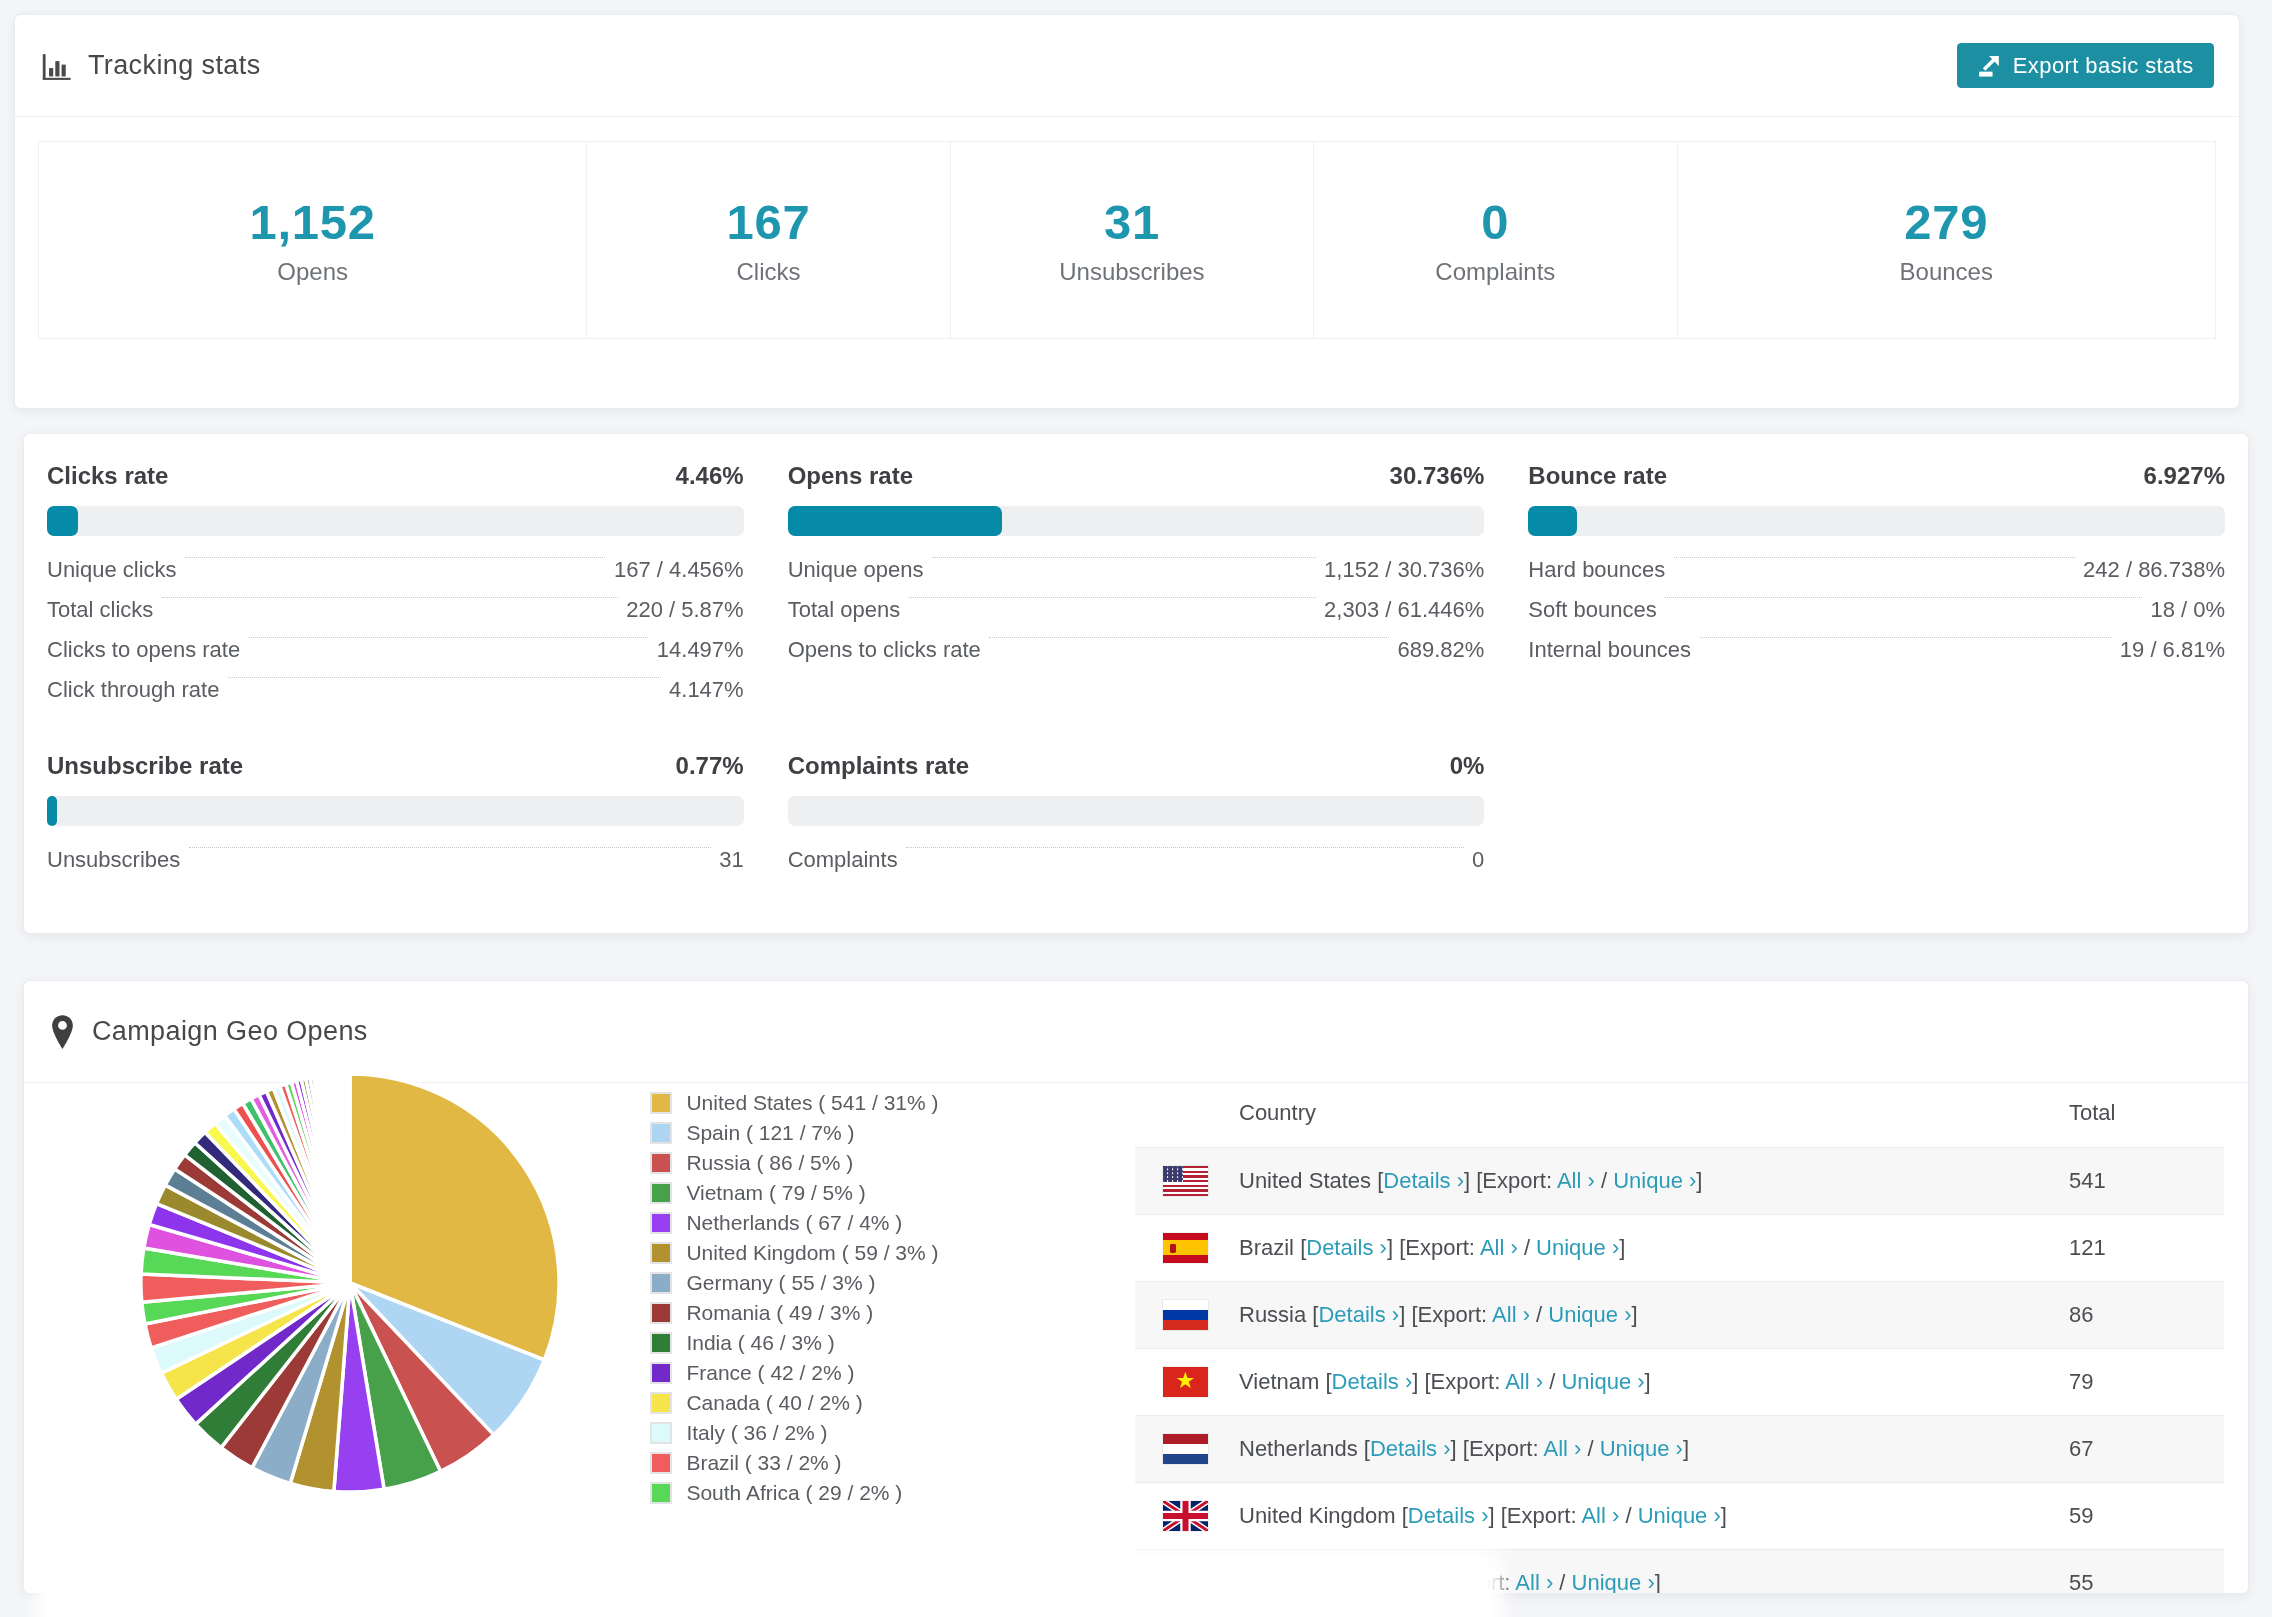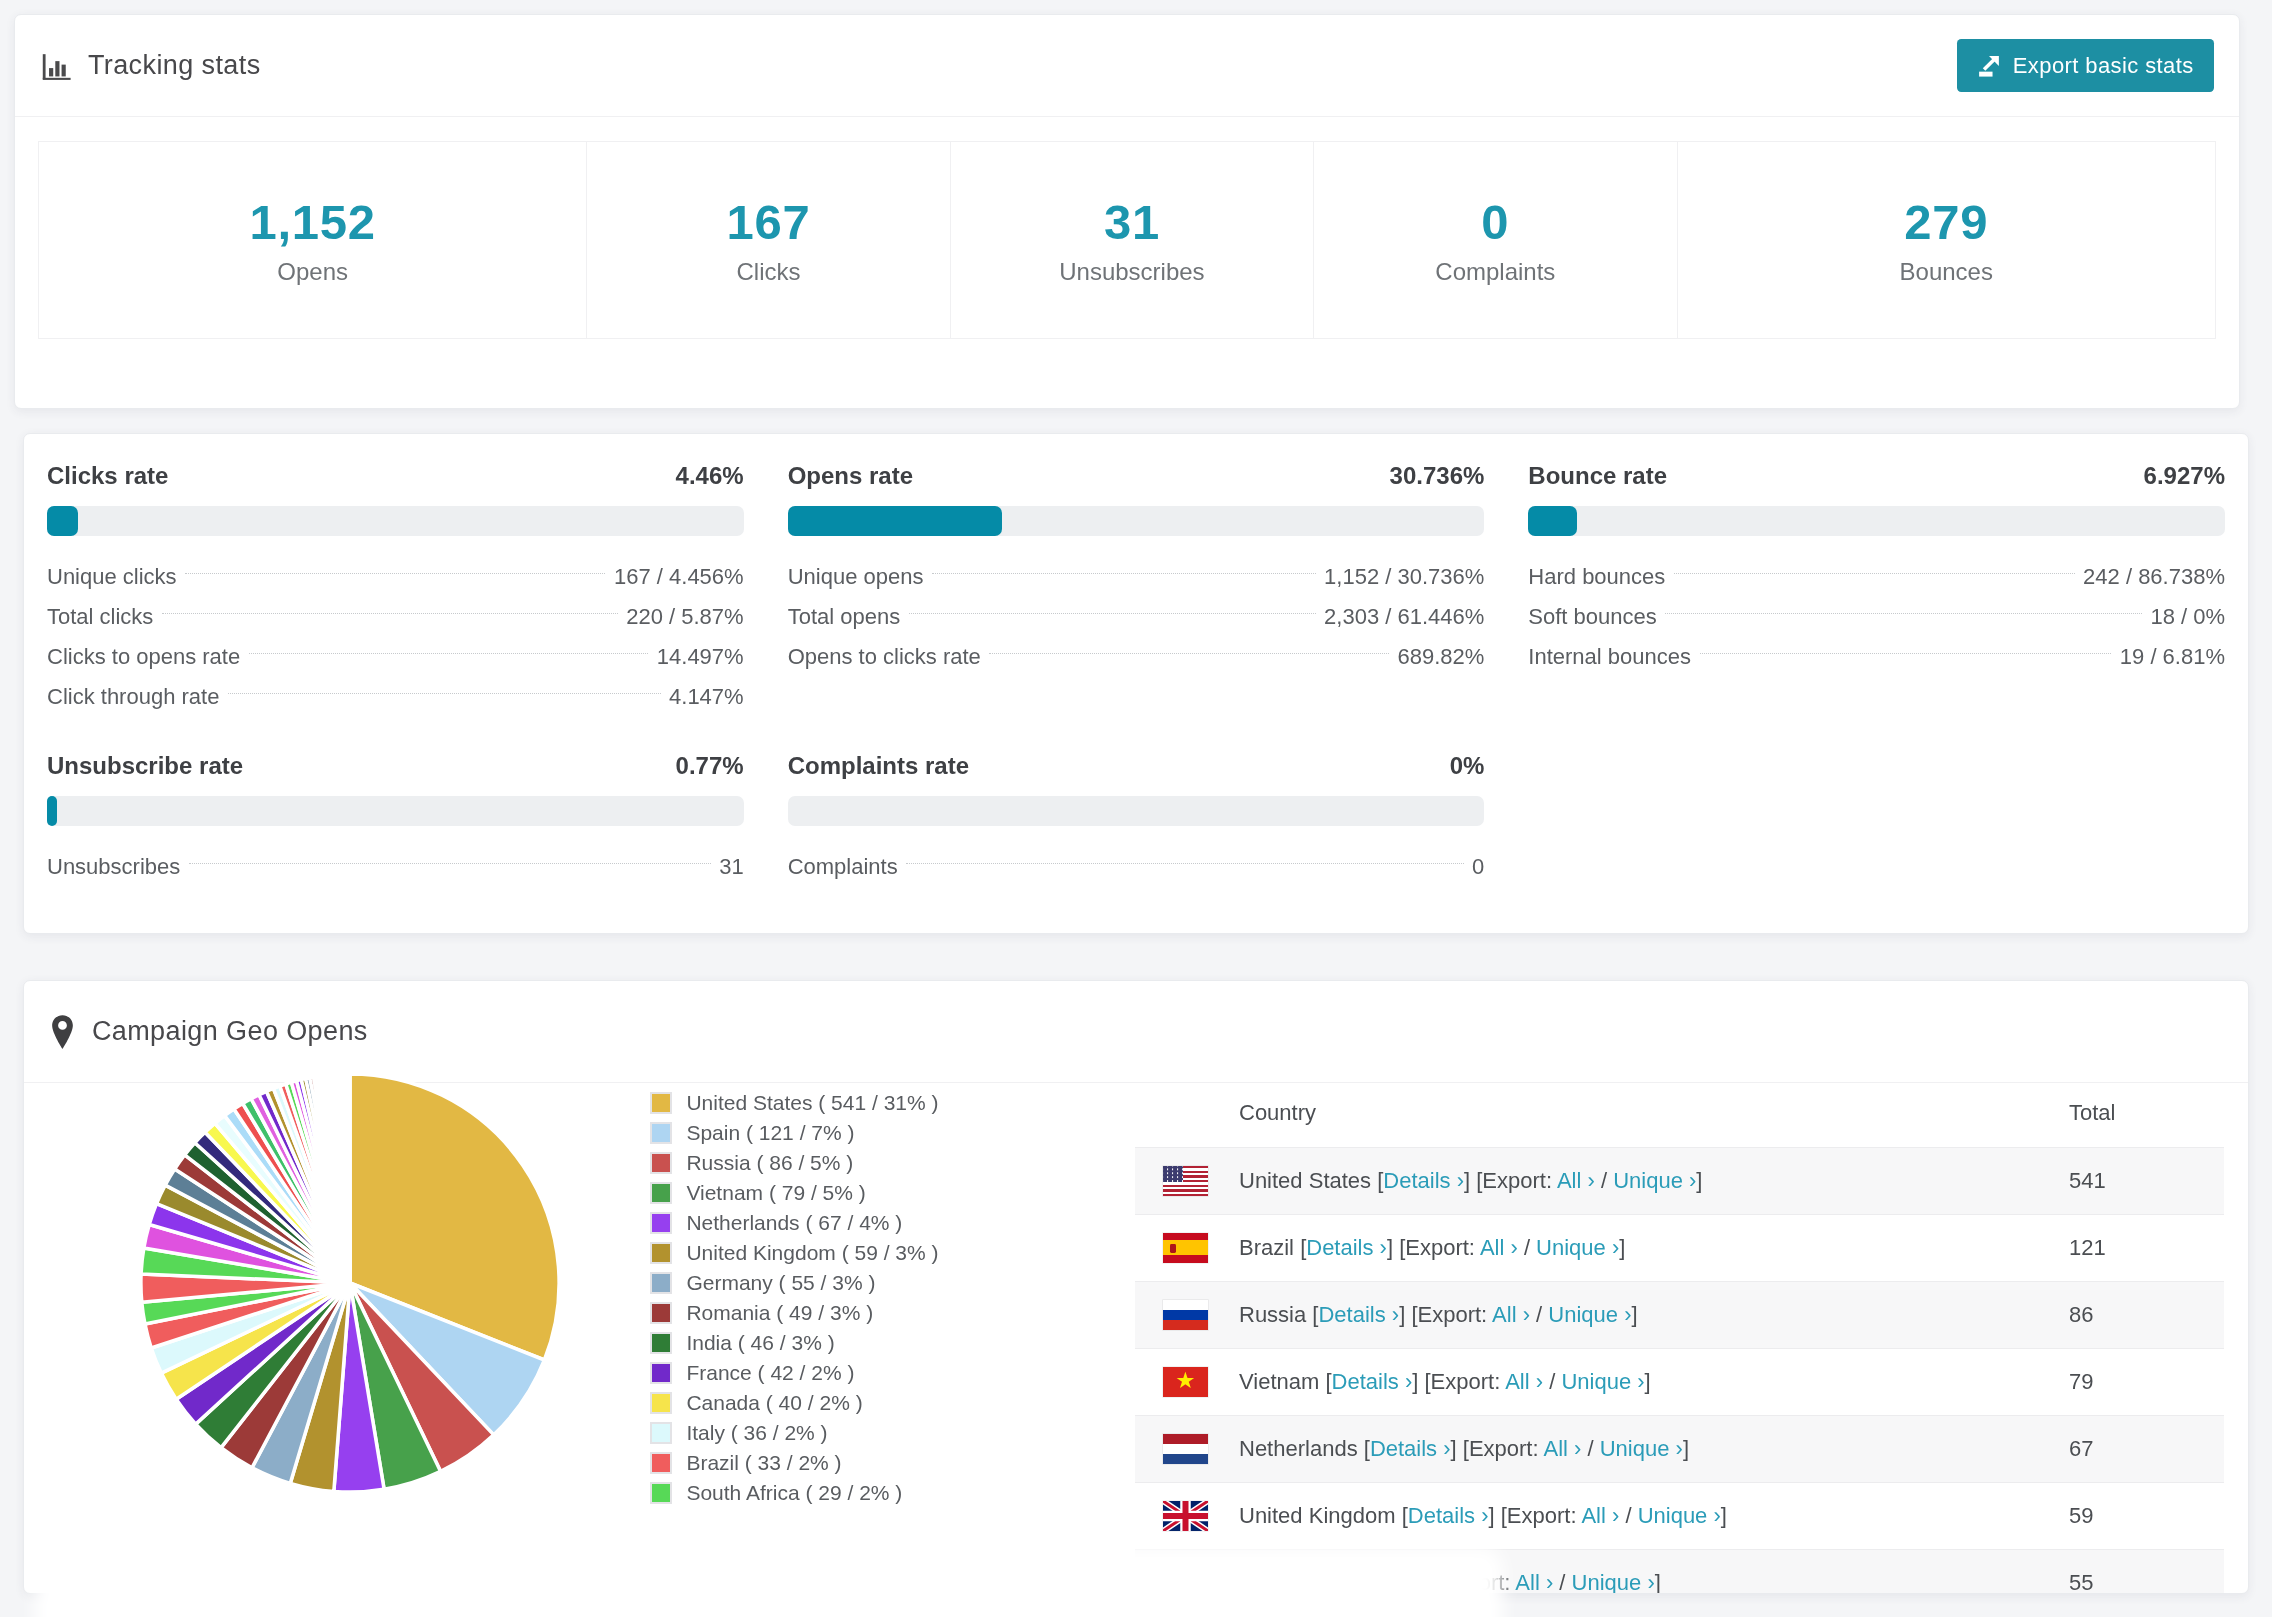--- a/index.html
+++ b/index.html
@@ -14,40 +14,40 @@
   #card-tracking{left:14px;top:14px;width:2226px;height:395px}
   #card-rates{left:23px;top:433px;width:2226px;height:501px}
   #card-geo{left:23px;top:980px;width:2226px;height:614px;overflow:hidden}
 
   .card-head{display:flex;align-items:center;gap:15.5px;height:102px;padding:0 25.4px;
              border-bottom:0.7px solid #f0f0f2;box-sizing:border-box}
   .card-title{font-size:27px;font-weight:400;color:#48484b;letter-spacing:0.4px}
   .head-icon{flex:none;display:flex;align-items:center}
 
   .btn-export{margin-left:auto;display:flex;align-items:center;gap:11.3px;
-              background:#1d8fa3;color:#fff;font-size:22px;padding:0 20px;height:53px;
+              background:#1d8fa3;color:#fff;font-size:22px;padding:0 20px;height:45px;
               border:none;border-radius:4.2px;cursor:pointer;font-family:inherit;letter-spacing:0.4px}
 
   
   .summary{position:absolute;left:23px;right:23px;top:126px;display:flex;border:0.7px solid #f0f0f2}
   .sumcell{display:flex;flex-direction:column;justify-content:center;align-items:center;
            height:196px;border-right:0.7px solid #f0f0f2;box-sizing:border-box;background:#fff}
   .sumcell:last-child{border-right:none}
   .sumval{font-size:49px;font-weight:700;color:#1d96ae;letter-spacing:0.7px}
   .sumlab{font-size:24px;color:#6f7377;margin-top:8.5px}
 
   
   .rates{padding:25.4px 23px;display:grid;grid-template-columns:1fr 1fr 1fr;
          column-gap:44px;row-gap:32px}
   .rate-head{display:flex;justify-content:space-between;align-items:center;
              height:34px;font-size:24px;font-weight:700;color:#3e4044}
   .bar{height:30px;background:#edeff1;border-radius:7px;margin-top:12.7px}
   .fill{height:30px;background:#058ba7;border-radius:7px}
   .dlist{margin-top:21px}
-  .drow{display:flex;align-items:center;height:40px;font-size:22px;color:#5a5d61}
+  .drow{display:flex;align-items:flex-start;height:40px;font-size:22px;color:#5a5d61}
   .dlabel,.dval{white-space:nowrap}
   .leader{flex:1;border-bottom:1.4px dotted #c7cacd;margin:0 8.5px 6.4px 8.5px}
 
   
   #pie-wrap{position:absolute;left:107px;top:83px;width:438px;height:438px}
   #legend{position:absolute;left:626px;top:107px;margin:0;padding:0;list-style:none}
   .lrow{display:flex;align-items:center;height:30px;font-size:21px;color:#595c60;white-space:nowrap}
   .swatch{width:18.4px;height:18.4px;border:2.1px solid #e3e3e6;margin-right:14px;flex:none;box-sizing:content-box}
 
   .gtable{position:absolute;left:1111px;top:78px;width:1089px}

